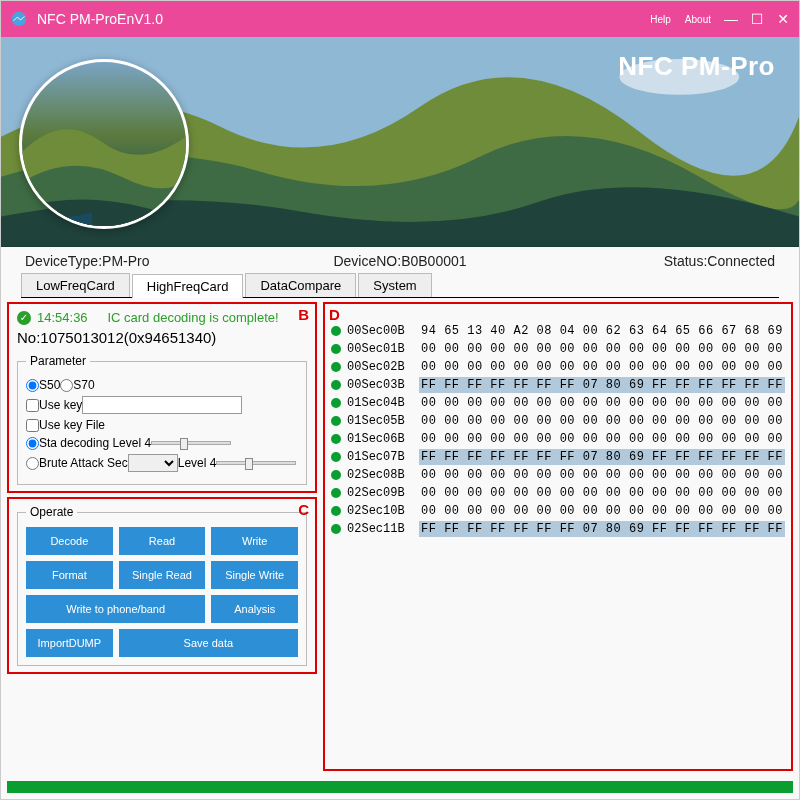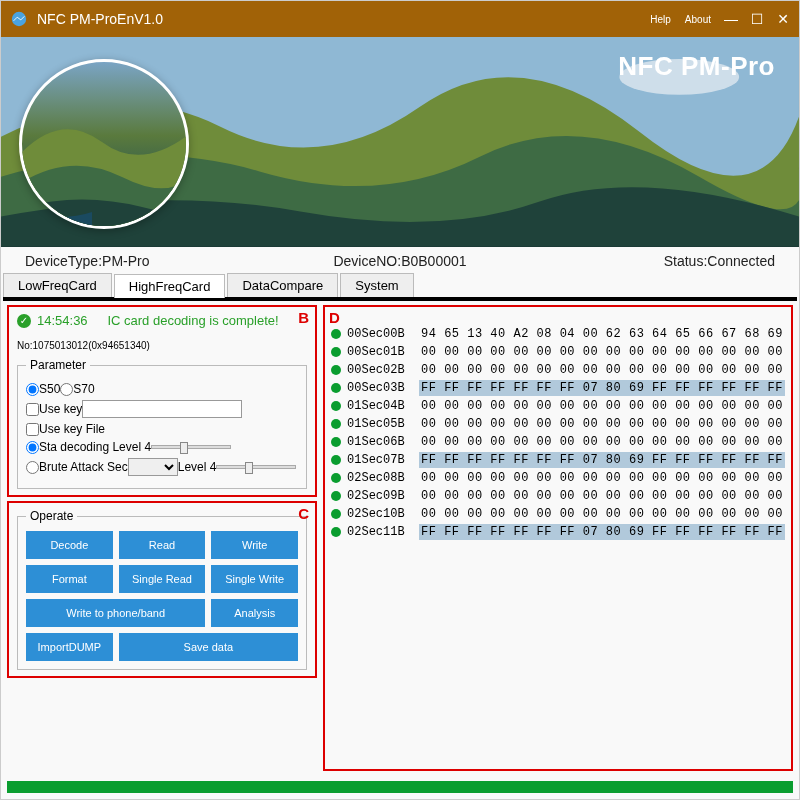--- a/index.html
+++ b/index.html
@@ -1,47 +1,47 @@
 <!DOCTYPE html>
 <html><head>
 <meta charset="utf-8">
 <style>
 * { box-sizing: border-box; margin: 0; padding: 0; font-family: Arial, sans-serif; }
 body { background: #fff; width: 800px; height: 800px; overflow: hidden; }
 .window { width: 800px; height: 800px; display: flex; flex-direction: column; background: #f9f9f9; border: 1px solid #ccc; }
-.titlebar { background: #a16207; color: #fff; display: flex; align-items: center; height: 36px; padding: 0 8px; }
+.titlebar { background: #ec4899; color: #fff; display: flex; align-items: center; height: 36px; padding: 0 8px; }
 .titlebar .icon { width: 20px; height: 20px; margin-right: 8px; display: flex; align-items: center; justify-content: center; }
 .titlebar .app-icon-svg { width: 18px; height: 18px; }
 .titlebar .title { flex: 1; font-size: 14px; }
 .titlebar .menu { display: flex; gap: 14px; font-size: 10px; align-items: center; }
 .titlebar .winbtns { display: flex; gap: 10px; margin-left: 12px; }
 .winbtn { width: 16px; height: 16px; display: flex; align-items: center; justify-content: center; color: #fff; font-size: 14px; cursor: pointer; }
 
 .hero { height: 210px; position: relative; overflow: hidden; background: linear-gradient(180deg, #7aa4c4 0%, #5a7a3d 40%, #2e5a4f 70%, #1a3a35 100%); }
 .hero .mountains { position: absolute; inset: 0; }
 .hero .brand { position: absolute; right: 24px; top: 14px; color: #fff; font-size: 26px; font-weight: bold; letter-spacing: 0.5px; text-align: right; }
 .hero .avatar { position: absolute; left: 18px; top: 22px; width: 170px; height: 170px; border-radius: 50%; border: 3px solid #fff; background: linear-gradient(180deg, #7aa4c4 0%, #5a7a3d 45%, #2e5a4f 75%, #1a3a35 100%); box-shadow: 0 2px 8px rgba(0,0,0,.3); overflow: hidden; }
 
 .statusrow { display: flex; padding: 6px 24px 4px; font-size: 14px; color: #222; }
 .statusrow > div { flex: 1; }
 .statusrow .right { text-align: right; }
 
-.tabs { display: flex; border-bottom: 4px solid #000000; margin: 0 2px; font-size: 13px; }
+.tabs { display: flex; border-bottom: 1px solid #000000; margin: 0 20px; font-size: 13px; }
 .tab { border: 1px solid #bbb; border-bottom: none; padding: 4px 14px; margin-right: 2px; background: #eee; cursor: pointer; }
 .tab.active { background: #fff; position: relative; top: 1px; }
 
 .main { flex: 1; display: flex; padding: 4px 6px 6px; gap: 6px; }
 .leftcol { width: 360px; display: flex; flex-direction: column; gap: 4px; }
 .rightcol { flex: 1; border: 2px solid #d00; padding: 4px 6px; position: relative; font-family: "Courier New", monospace; font-size: 13px; }
 .panel { border: 2px solid #d00; padding: 6px 8px; position: relative; }
 .panel-label { position: absolute; right: 6px; top: 2px; color: #d00; font-size: 15px; font-weight: bold; }
 
 .status-line { display: flex; align-items: center; gap: 6px; font-family: "Courier New", monospace; color: #2aa02a; font-size: 13px; }
 .status-line .check { width: 14px; height: 14px; border-radius: 50%; background: #2aa02a; color: #fff; display: flex; align-items: center; justify-content: center; font-size: 10px; }
-.no-line { font-family: "Courier New", monospace; font-size: 10px; margin-top: 12px; }
+.no-line { font-family: "Courier New", monospace; font-size: 15px; margin-top: 4px; }
 
 fieldset.param { border: 1px solid #bbb; margin-top: 6px; padding: 6px 8px 8px; font-size: 12px; }
 fieldset.param legend { font-size: 12px; padding: 0 4px; }
 .param .row { display: flex; align-items: center; margin: 4px 0; }
 .param input[type=text] { border: 1px solid #999; height: 18px; width: 160px; padding: 0 3px; font-size: 12px; }
 .param select { border: 1px solid #999; height: 18px; font-size: 12px; width: 50px; }
 .slider { height: 4px; background: #ddd; border: 1px solid #aaa; width: 80px; position: relative; }
 .slider .thumb { position: absolute; top: -4px; left: 28px; width: 8px; height: 12px; background: #eee; border: 1px solid #888; }
 
 fieldset.operate { border: 1px solid #bbb; padding: 8px; }

